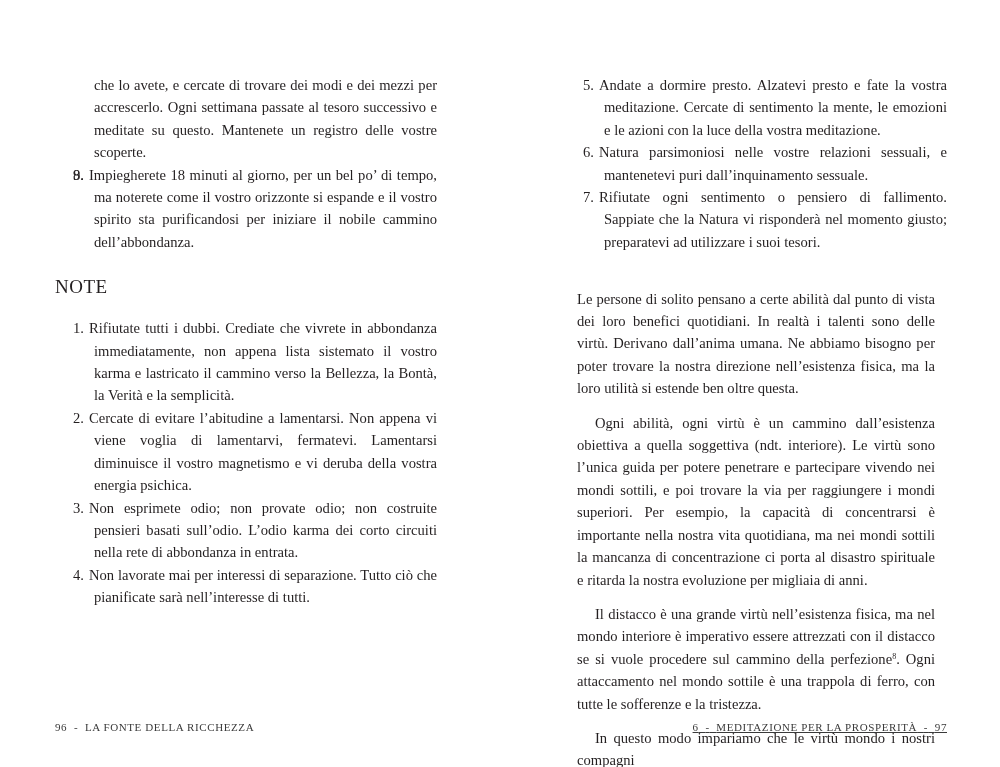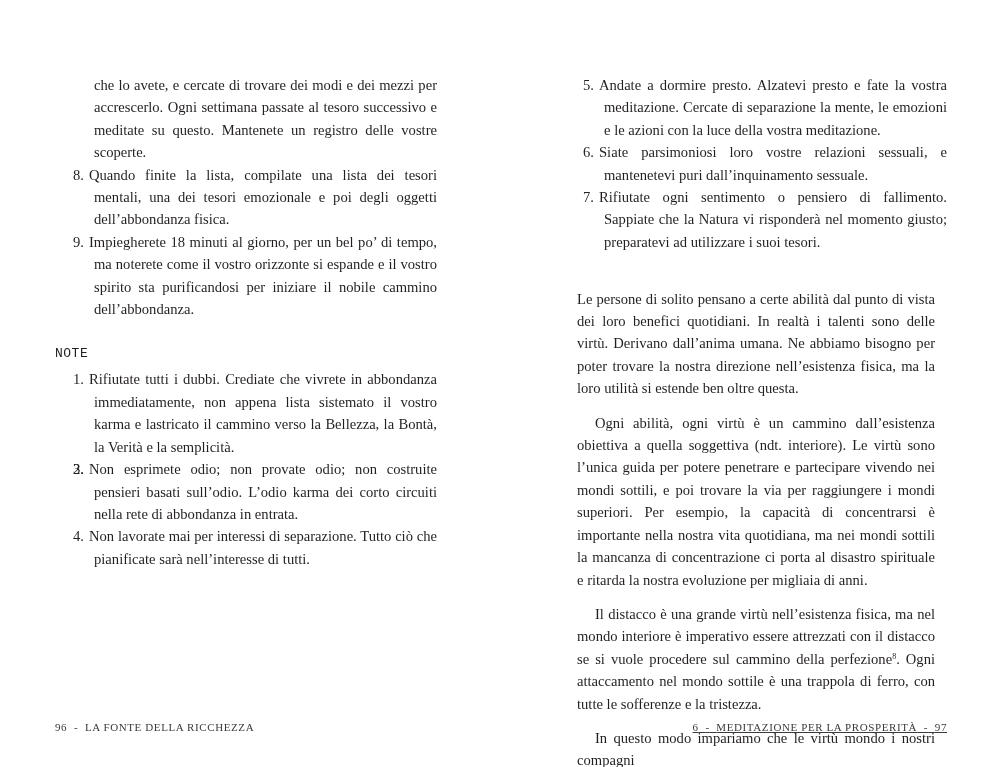--- a/index.html
+++ b/index.html
@@ -12,81 +12,81 @@
   .page.right { left: 500px; width: 500px; }
   .text-block { position: absolute; width: 382px; font-size: 14.6px; line-height: 22.4px; }
   .left .text-block { left: 55px; top: 66px; }
   .right .text-block { left: 65px; top: 66px; }
   .item { position: relative; padding-left: 39px; text-align: justify; }
   .item .num { position: absolute; left: 18px; top: 0; }
   .item .body { display: block; text-indent: -5px; padding-left: 0; }
   .para { text-align: justify; margin: 12px; }
   .para.indent { text-indent: 18px; }
   .heading {
-    font-size: 13px; letter-spacing: 0.5px; margin: 23px 0 3px 0; line-height: 22px; font-family: Liberation Mono, monospace;
+    font-size: 19px; letter-spacing: 0.5px; margin: 23px 0 19px 0; line-height: 22px;
   }
   .spacer { height: 22.4px; }
   .footer {
     position: absolute; top: 713px; font-size: 11px; letter-spacing: 0.6px; color: #3a3a3a;
     text-transform: uppercase;
   }
   .left .footer { left: 55px; }
   .right .footer { right: 53px; text-decoration: underline; }
   sup { font-size: 8px; line-height: 0; vertical-align: 5px; }
 </style>
 </head>
 <body>
 
 <div class="page left">
   <div class="text-block">
     <div class="item">
       <span class="body" style="text-indent:0">che lo avete, e cercate di trovare dei modi e dei mezzi per accrescerlo. Ogni settimana passate al tesoro successivo e meditate su questo. Mantenete un registro delle vostre scoperte.</span>
     </div>
     <div class="item">
       <span class="num">8.</span>
-      <span class="body">Quando finite la lista, compilate una lista dei tesori mentali, una dei tesori emozionale e poi degli oggetti dell’abbondanza fisica.</span>
     </div>
     <div class="item">
       <span class="num">9.</span>
       <span class="body">Impiegherete 18 minuti al giorno, per un bel po’ di tempo, ma noterete come il vostro orizzonte si espande e il vostro spirito sta purificandosi per iniziare il nobile cammino dell’abbondanza.</span>
     </div>
 
     <div class="heading">NOTE</div>
 
     <div class="item">
       <span class="num">1.</span>
       <span class="body">Rifiutate tutti i dubbi. Crediate che vivrete in abbondanza immediatamente, non appena lista sistemato il vostro karma e lastricato il cammino verso la Bellezza, la Bontà, la Verità e la semplicità.</span>
     </div>
     <div class="item">
       <span class="num">2.</span>
+      <span class="body">Cercate di evitare l’abitudine a lamentarsi. Non appena vi viene voglia di lamentarvi, fermatevi. Lamentarsi diminuisce il vostro magnetismo e vi deruba della vostra energia psichica.</span>
     </div>
     <div class="item">
       <span class="num">3.</span>
       <span class="body">Non esprimete odio; non provate odio; non costruite pensieri basati sull’odio. L’odio karma dei corto circuiti nella rete di abbondanza in entrata.</span>
     </div>
     <div class="item">
       <span class="num">4.</span>
       <span class="body">Non lavorate mai per interessi di separazione. Tutto ciò che pianificate sarà nell’interesse di tutti.</span>
     </div>
   </div>
 
   <div class="footer">
     <span>96</span>&nbsp;&nbsp;<span>-</span>&nbsp;&nbsp;<span>LA FONTE DELLA RICCHEZZA</span>
   </div>
 </div>
 
 <div class="page right">
   <div class="text-block">
     <div class="item">
       <span class="num">5.</span>
-      <span class="body">Andate a dormire presto. Alzatevi presto e fate la vostra meditazione. Cercate di separazione la mente, le emozioni e le azioni con la luce della vostra meditazione.</span>
+      <span class="body">Andate a dormire presto. Alzatevi presto e fate la vostra meditazione. Cercate di sentimento la mente, le emozioni e le azioni con la luce della vostra meditazione.</span>
     </div>
     <div class="item">
       <span class="num">6.</span>
-      <span class="body">Siate parsimoniosi loro vostre relazioni sessuali, e mantenetevi puri dall’inquinamento sessuale.</span>
+      <span class="body">Natura parsimoniosi nelle vostre relazioni sessuali, e mantenetevi puri dall’inquinamento sessuale.</span>
     </div>
     <div class="item">
       <span class="num">7.</span>
       <span class="body">Rifiutate ogni sentimento o pensiero di fallimento. Sappiate che la Natura vi risponderà nel momento giusto; preparatevi ad utilizzare i suoi tesori.</span>
     </div>
 
     <div class="spacer"></div>
 
     <p class="para">Le persone di solito pensano a certe abilità dal punto di vista dei loro benefici quotidiani. In realtà i talenti sono delle virtù. Derivano dall’anima umana. Ne abbiamo bisogno per poter trovare la nostra direzione nell’esistenza fisica, ma la loro utilità si estende ben oltre questa.</p>
     <p class="para indent">Ogni abilità, ogni virtù è un cammino dall’esistenza obiettiva a quella soggettiva (ndt. interiore). Le virtù sono l’unica guida per potere penetrare e partecipare vivendo nei mondi sottili, e poi trovare la via per raggiungere i mondi superiori. Per esempio, la capacità di concentrarsi è importante nella nostra vita quotidiana, ma nei mondi sottili la mancanza di concentrazione ci porta al disastro spirituale e ritarda la nostra evoluzione per migliaia di anni.</p>

